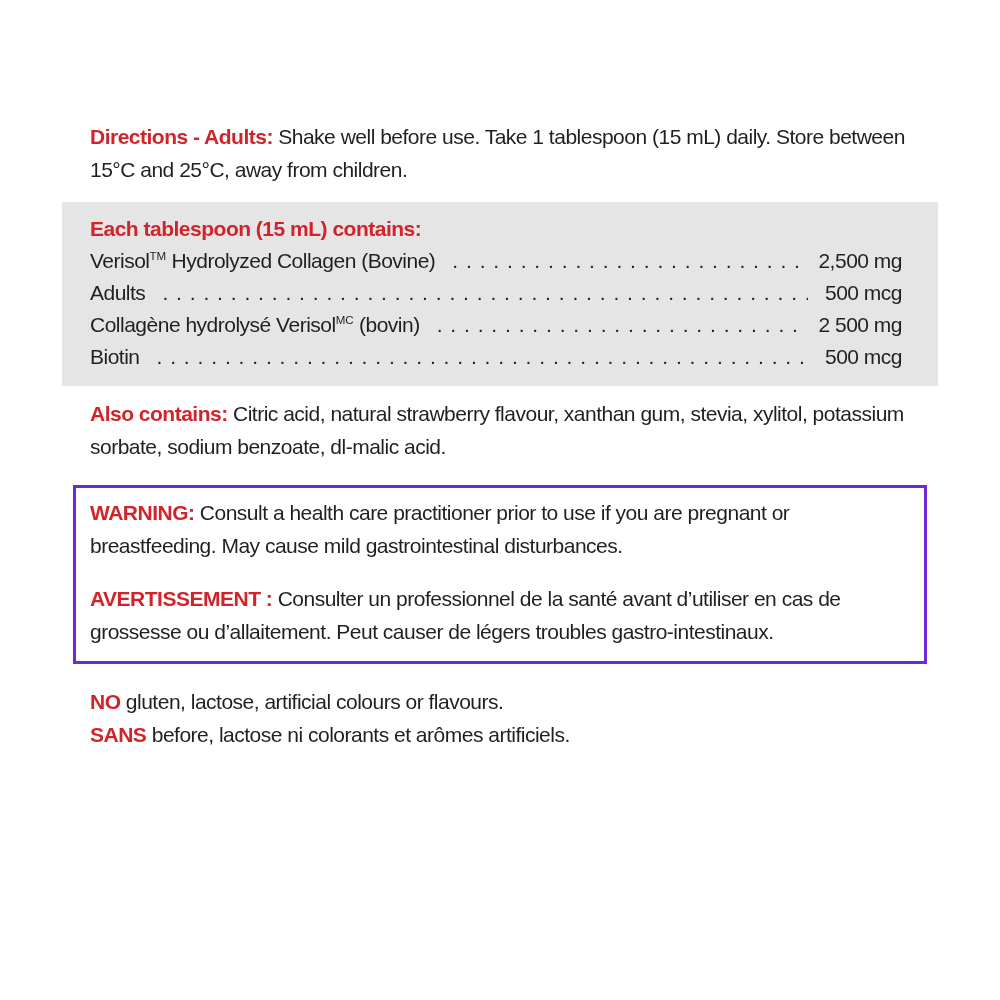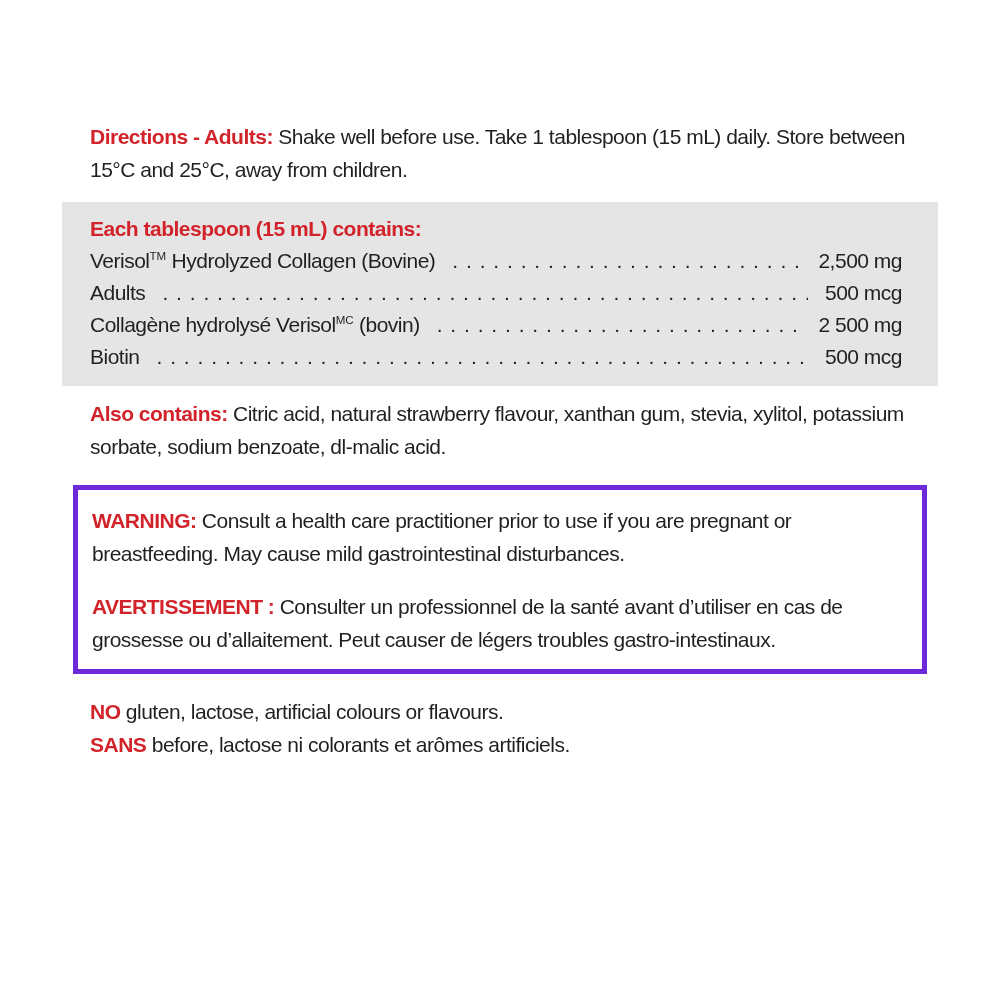--- a/index.html
+++ b/index.html
@@ -56,23 +56,23 @@
     vertical-align: super;
     line-height: 0;
     letter-spacing: 0;
   }
 
   .also { margin-top: 10px; }
   .also p.fr { margin-top: 5px; }
 
   
   .warning-box {
-    border: 5px solid #6d28d9;
+    border: 3px solid #6d28d9;
     margin: 22px -17px 0 -17px;
-    padding: 14px 12px 13px 14px;
+    padding: 8px 12px 13px 14px;
   }
   .warning-box p.fr { margin-top: 20px; }
 
   .free-from { margin-top: 21px; }
 </style>
 </head>
 <body>
 
 <div class="page">
 

